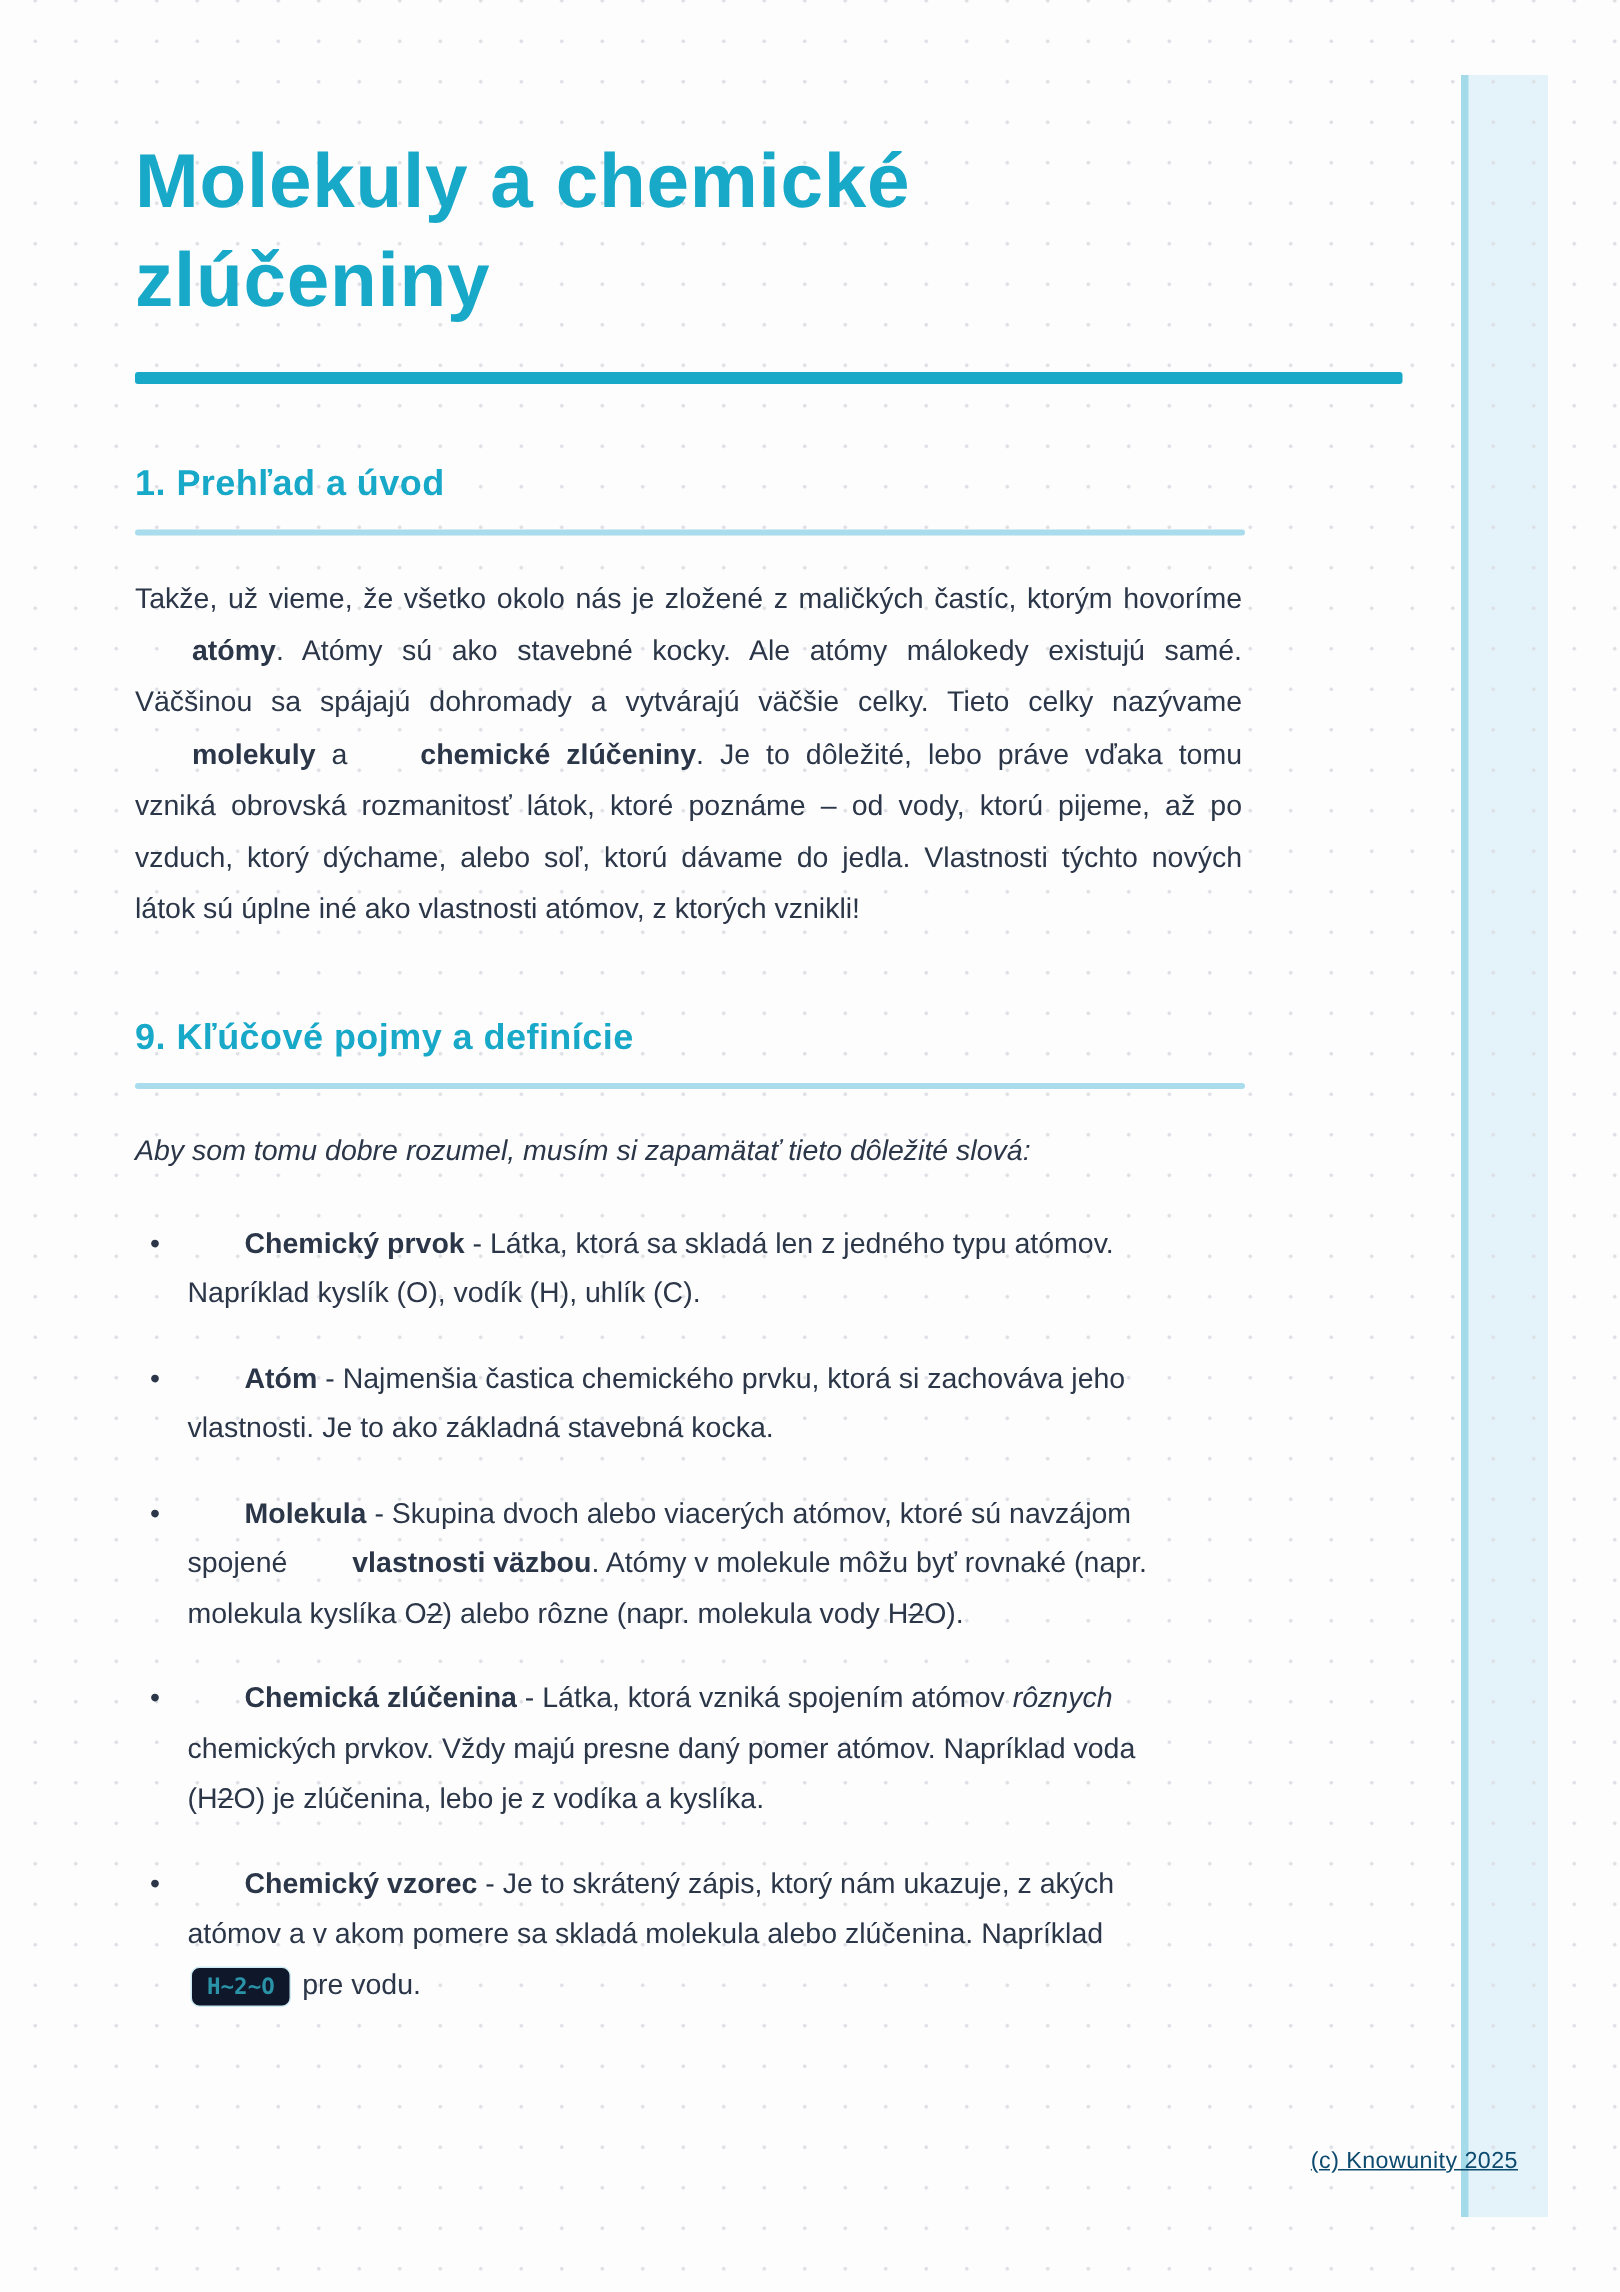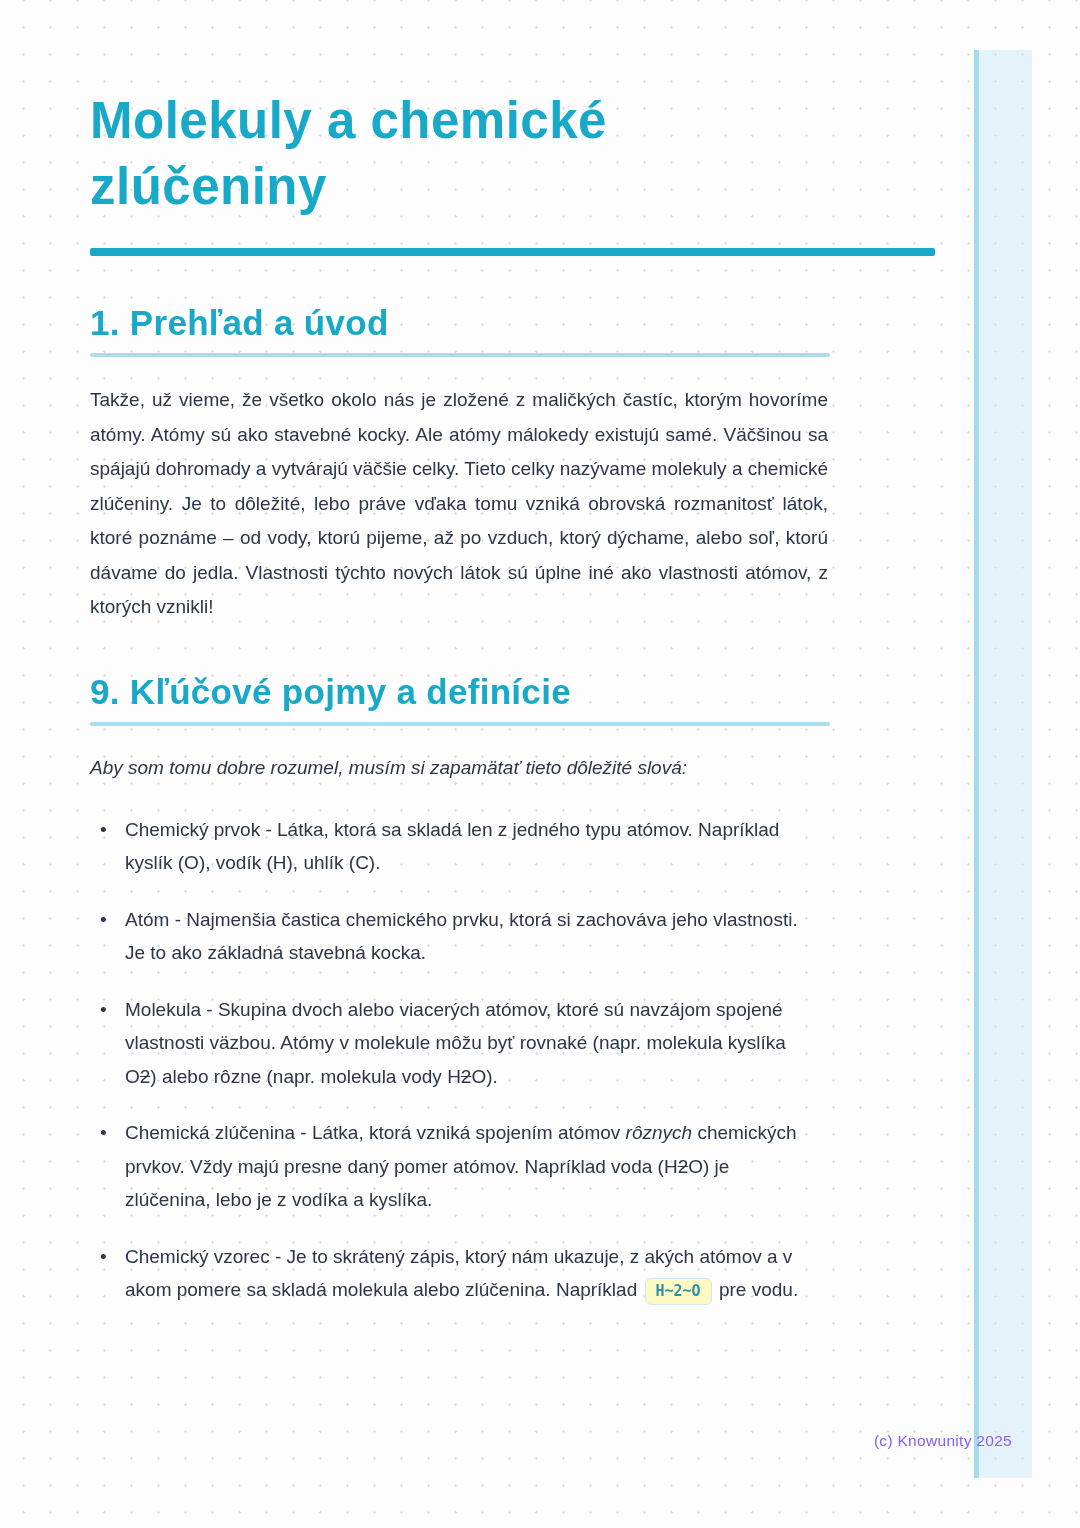--- a/index.html
+++ b/index.html
@@ -36,21 +36,21 @@
     margin: 88px 0 0 0;
     max-width: 740px;
     font-size: 51px; line-height: 66px;
     font-weight: 700; letter-spacing: 0.5px;
     color: #18a8c8;
   }
   .rule { margin-top: 28px; width: 845px; height: 8px; background: #18a8c8; border-radius: 2px; }
 
   h2.section-heading {
     margin: 46px 0 0 0;
-    font-size: 35px; line-height: 42px;
+    font-size: 24px; line-height: 42px;
     font-weight: 700; letter-spacing: 0.3px;
     color: #18a8c8;
   }
   .h2-underline { margin-top: 9px; width: 740px; height: 4px; background: #a9dcec; border-radius: 2px; }
 
   p.para {
     margin: 26px 0 0 0;
     width: 738px;
     font-size: 19px; line-height: 34.5px;
     text-align: justify;
@@ -62,41 +62,41 @@
     position: relative;
     margin: 0 0 23px 0; padding-left: 35px;
     font-size: 19px; line-height: 33.5px;
   }
   ul.terms li::before {
     content: "\2022";
     position: absolute; left: 10px; top: 0;
     font-size: 19px; color: #2b3648;
   }
 
-  .b { font-weight: 400; }
+  .b { font-weight: 700; margin-left: 38px; }
   .i { font-style: italic; }
   .st { text-decoration: line-through; }
   .code {
     display: inline-block;
     font-family: "DejaVu Sans Mono", monospace;
     font-size: 15px; font-weight: 700;
     color: #2a93a8;
-    background: #fef9c3;
+    background: #0f172a;
     border: 1px solid #cdeaf2;
     border-radius: 6px;
     padding: 2px 10px 3px 10px;
     margin: 0 2px;
     line-height: 20px;
     vertical-align: baseline;
   }
 
   .footer {
     position: absolute; right: 68px; top: 1432px;
     z-index: 3;
-    font-size: 15.5px; color: #8b5cf6; letter-spacing: 0.3px;
+    font-size: 15.5px; color: #0c4a6e; letter-spacing: 0.3px; text-decoration: underline;
   }
 </style>
 </head>
 <body>
 
 <div class="page">
   <div class="stripe"></div>
   <div class="dots"></div>
 
   <main class="content">

